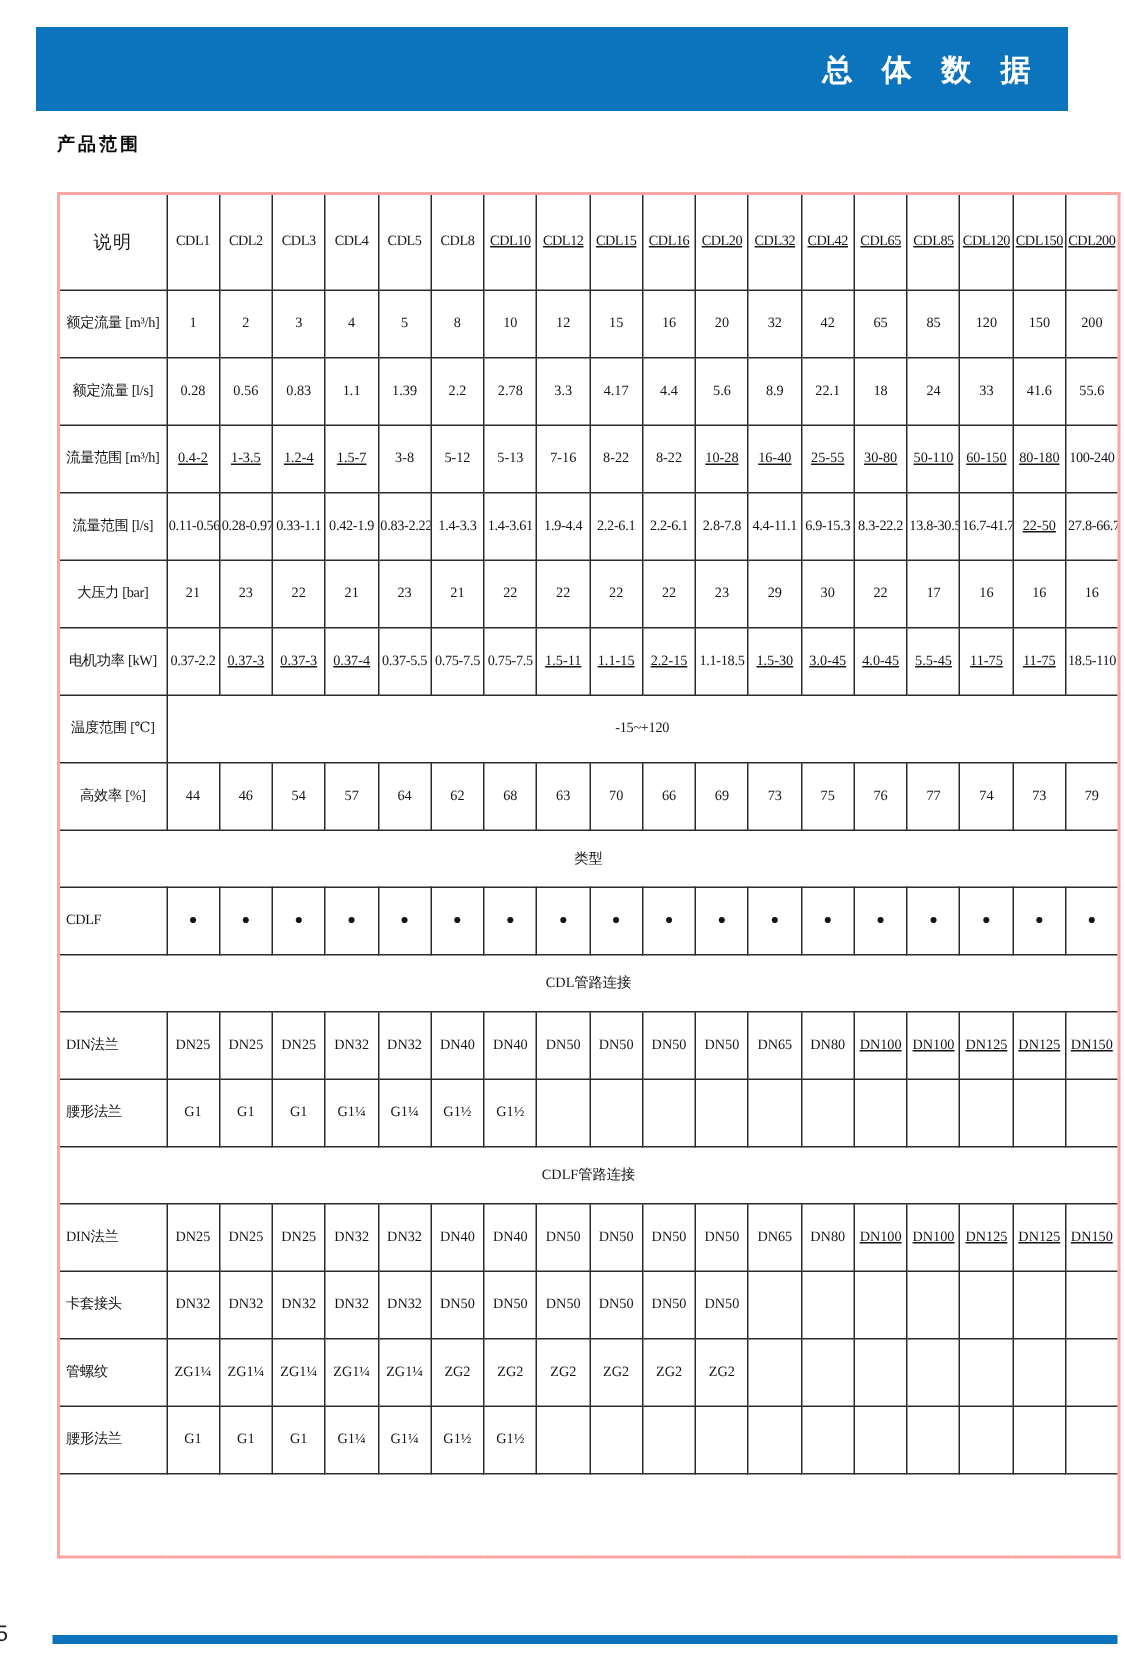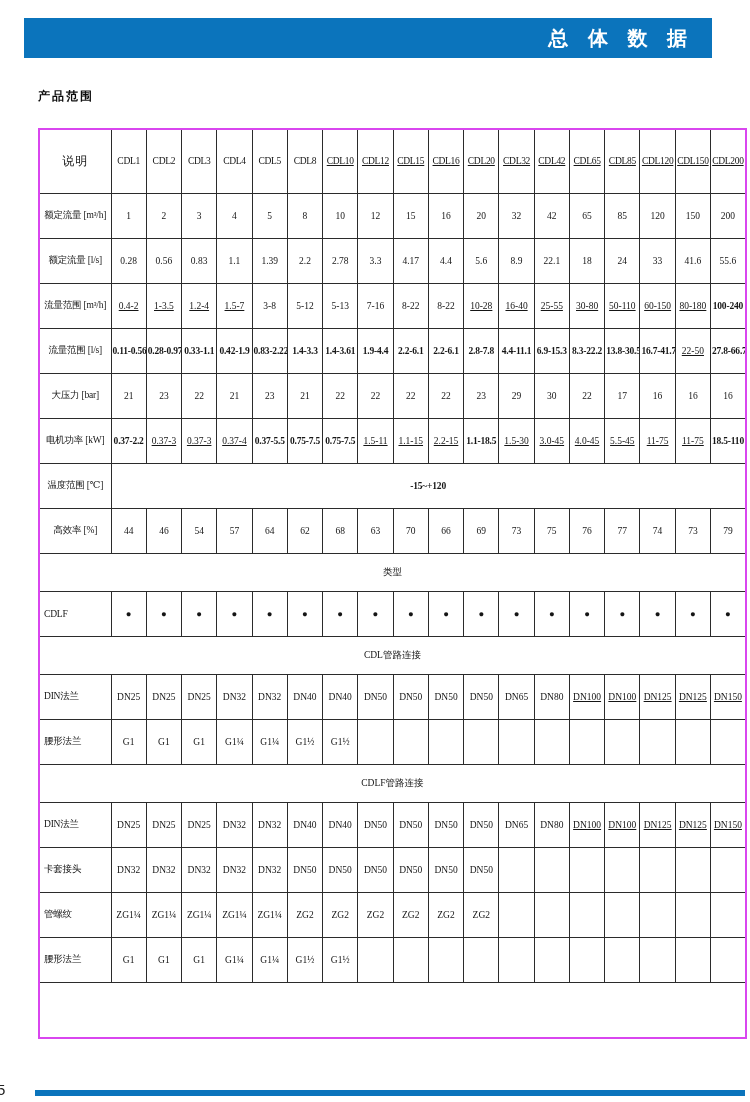--- a/index.html
+++ b/index.html
@@ -4,38 +4,38 @@
 <style>
   :root { --accent: #0B74BC; --border: #2b2b2b; --ink: #151515; }
   html, body { margin: 0; padding: 0; }
   body {
     width: 750px; height: 1102px; position: relative;
     background: #ffffff; overflow: hidden;
     font-family: "Liberation Serif", "DejaVu Serif", serif;
     color: var(--ink);
   }
   .topbar {
-    position: absolute; left: 24px; top: 18px; width: 688px; height: 40px;
+    position: absolute; left: 24px; top: 18px; width: 688px; height: 56px;
     background: var(--accent);
     display: flex; align-items: center; justify-content: flex-end;
     padding-right: 18px; box-sizing: border-box;
   }
   .topbar span {
     color: #ffffff; font-family: "Liberation Sans", "DejaVu Sans", sans-serif;
     font-weight: bold; font-size: 20px; letter-spacing: 7px;
   }
   .section-title {
     position: absolute; left: 38px; top: 88px;
     font-family: "Liberation Sans", "DejaVu Sans", sans-serif;
     font-weight: bold; font-size: 12px; letter-spacing: 2px; color: #0c0c0c;
   }
   table.spec {
     position: absolute; left: 38px; top: 128px; width: 707px;
     border-collapse: collapse; table-layout: fixed;
-    border: 2px solid #d946ef;
+    border: 2px solid #fca5a5;
     padding-left: 28px;
   }
   table.spec td {
     border: 1.6px solid var(--border);
     text-align: center; vertical-align: middle;
     padding: 0 1px; overflow: hidden; white-space: nowrap;
     font-size: 9.5px; color: var(--ink);
   }
   tr.header-row { height: 64px; }
   tr.header-row td { font-size: 9.5px; letter-spacing: -0.3px; }
@@ -45,21 +45,21 @@
   tr.spacer-row { height: 56px; }
   td.label {
     font-size: 10px; letter-spacing: -0.2px; text-align: center;
   }
   td.label.left { text-align: left; padding-left: 4px; }
   td.section {
     text-align: left; padding-left: 4px; font-size: 10.5px;
   }
   td.dot { font-size: 10px; }
   td.sz-m { font-size: 9px; text-decoration: underline; }
-  td.sz-s { font-size: 7.6px; letter-spacing: -0.2px; font-weight: bold; }
+  td.sz-s { font-size: 7.6px; letter-spacing: -0.2px; }
   td.merged-val { font-size: 10px; }
   .bottom-rule {
     position: absolute; left: 35px; top: 1090px; width: 710px; height: 6px;
     background: var(--accent);
   }
   .page-number {
     position: absolute; left: -3px; top: 1081px;
     font-family: "Liberation Sans", "DejaVu Sans", sans-serif;
     font-size: 15px; color: #222;
   }

